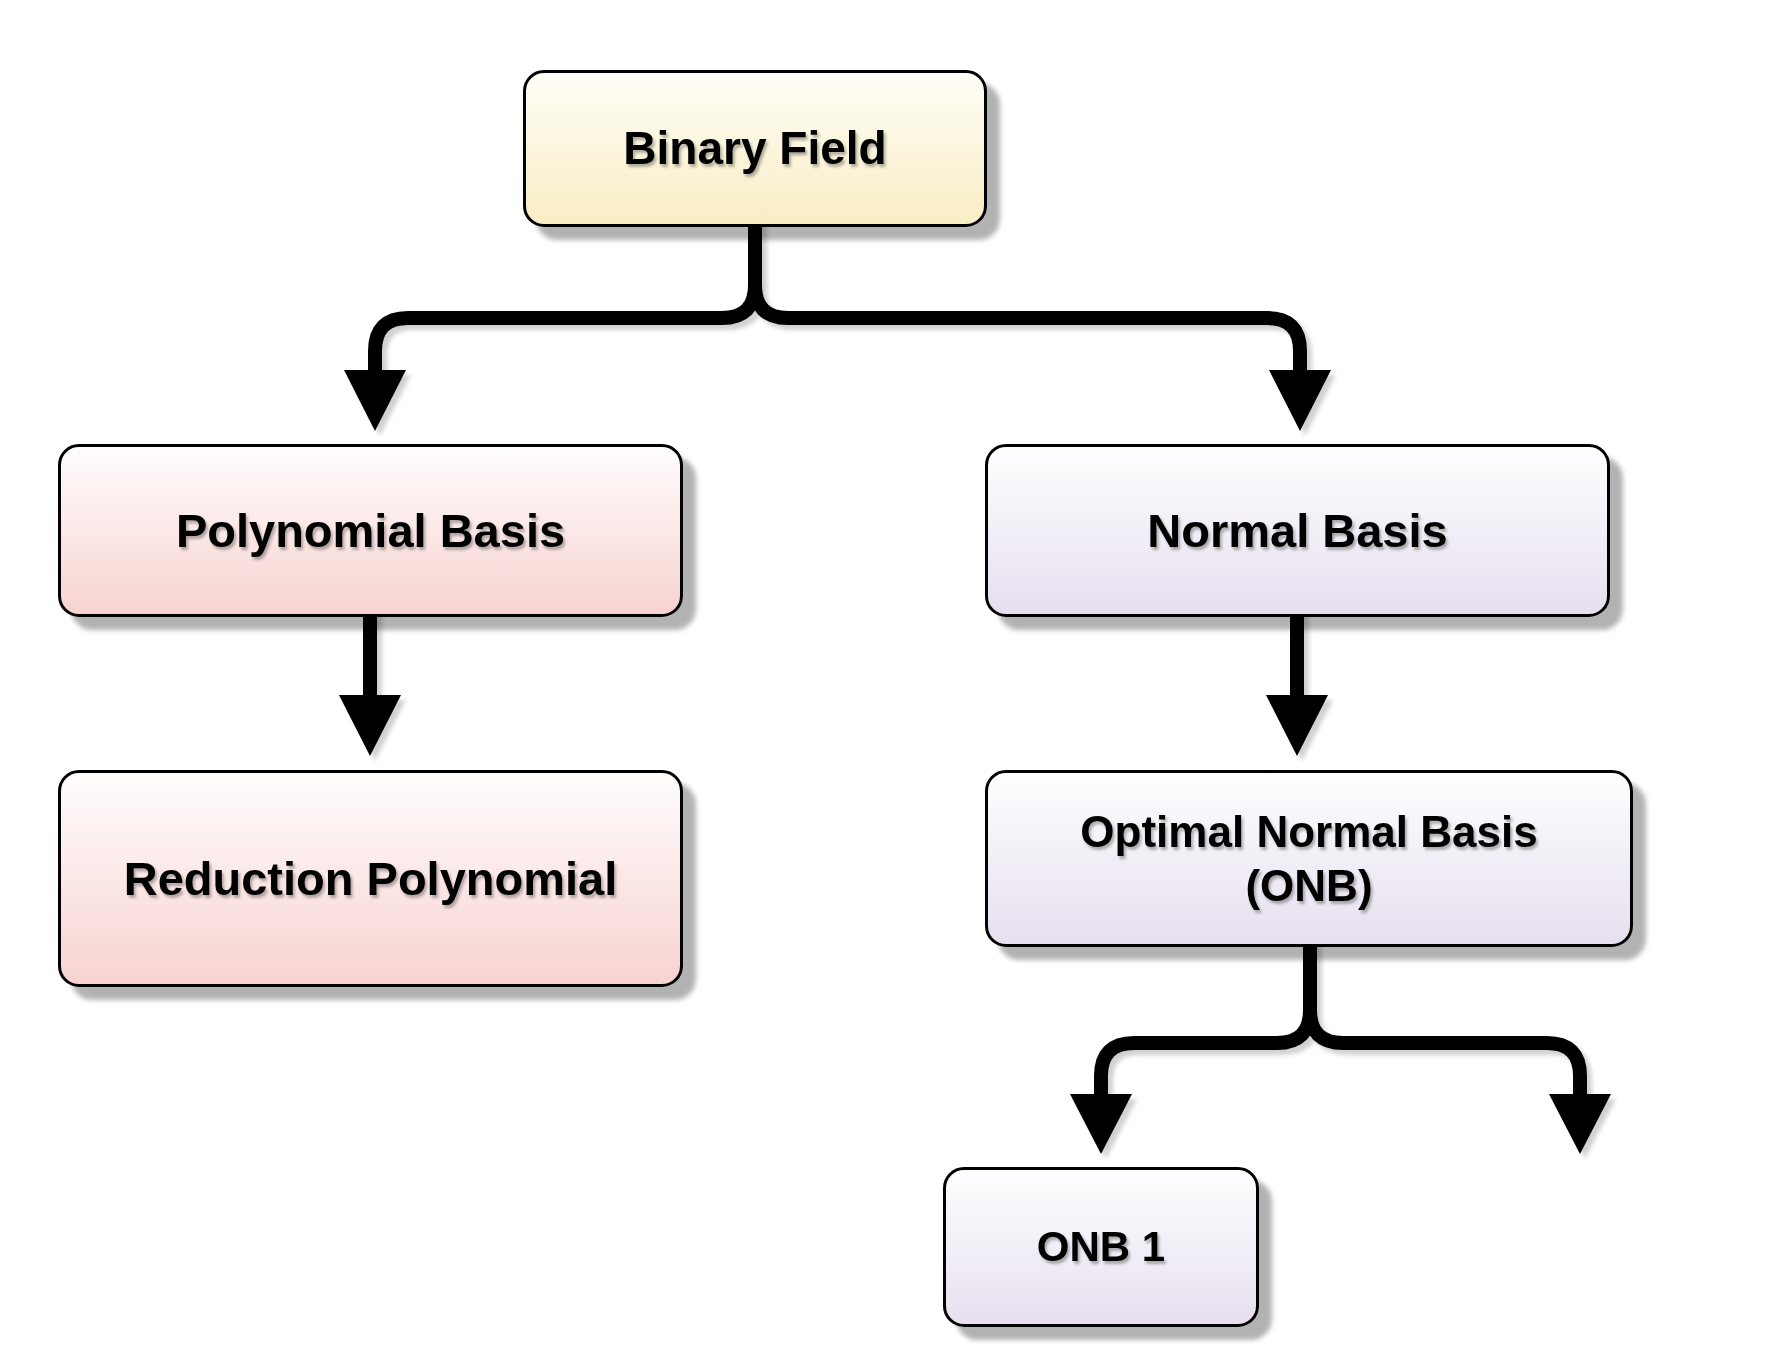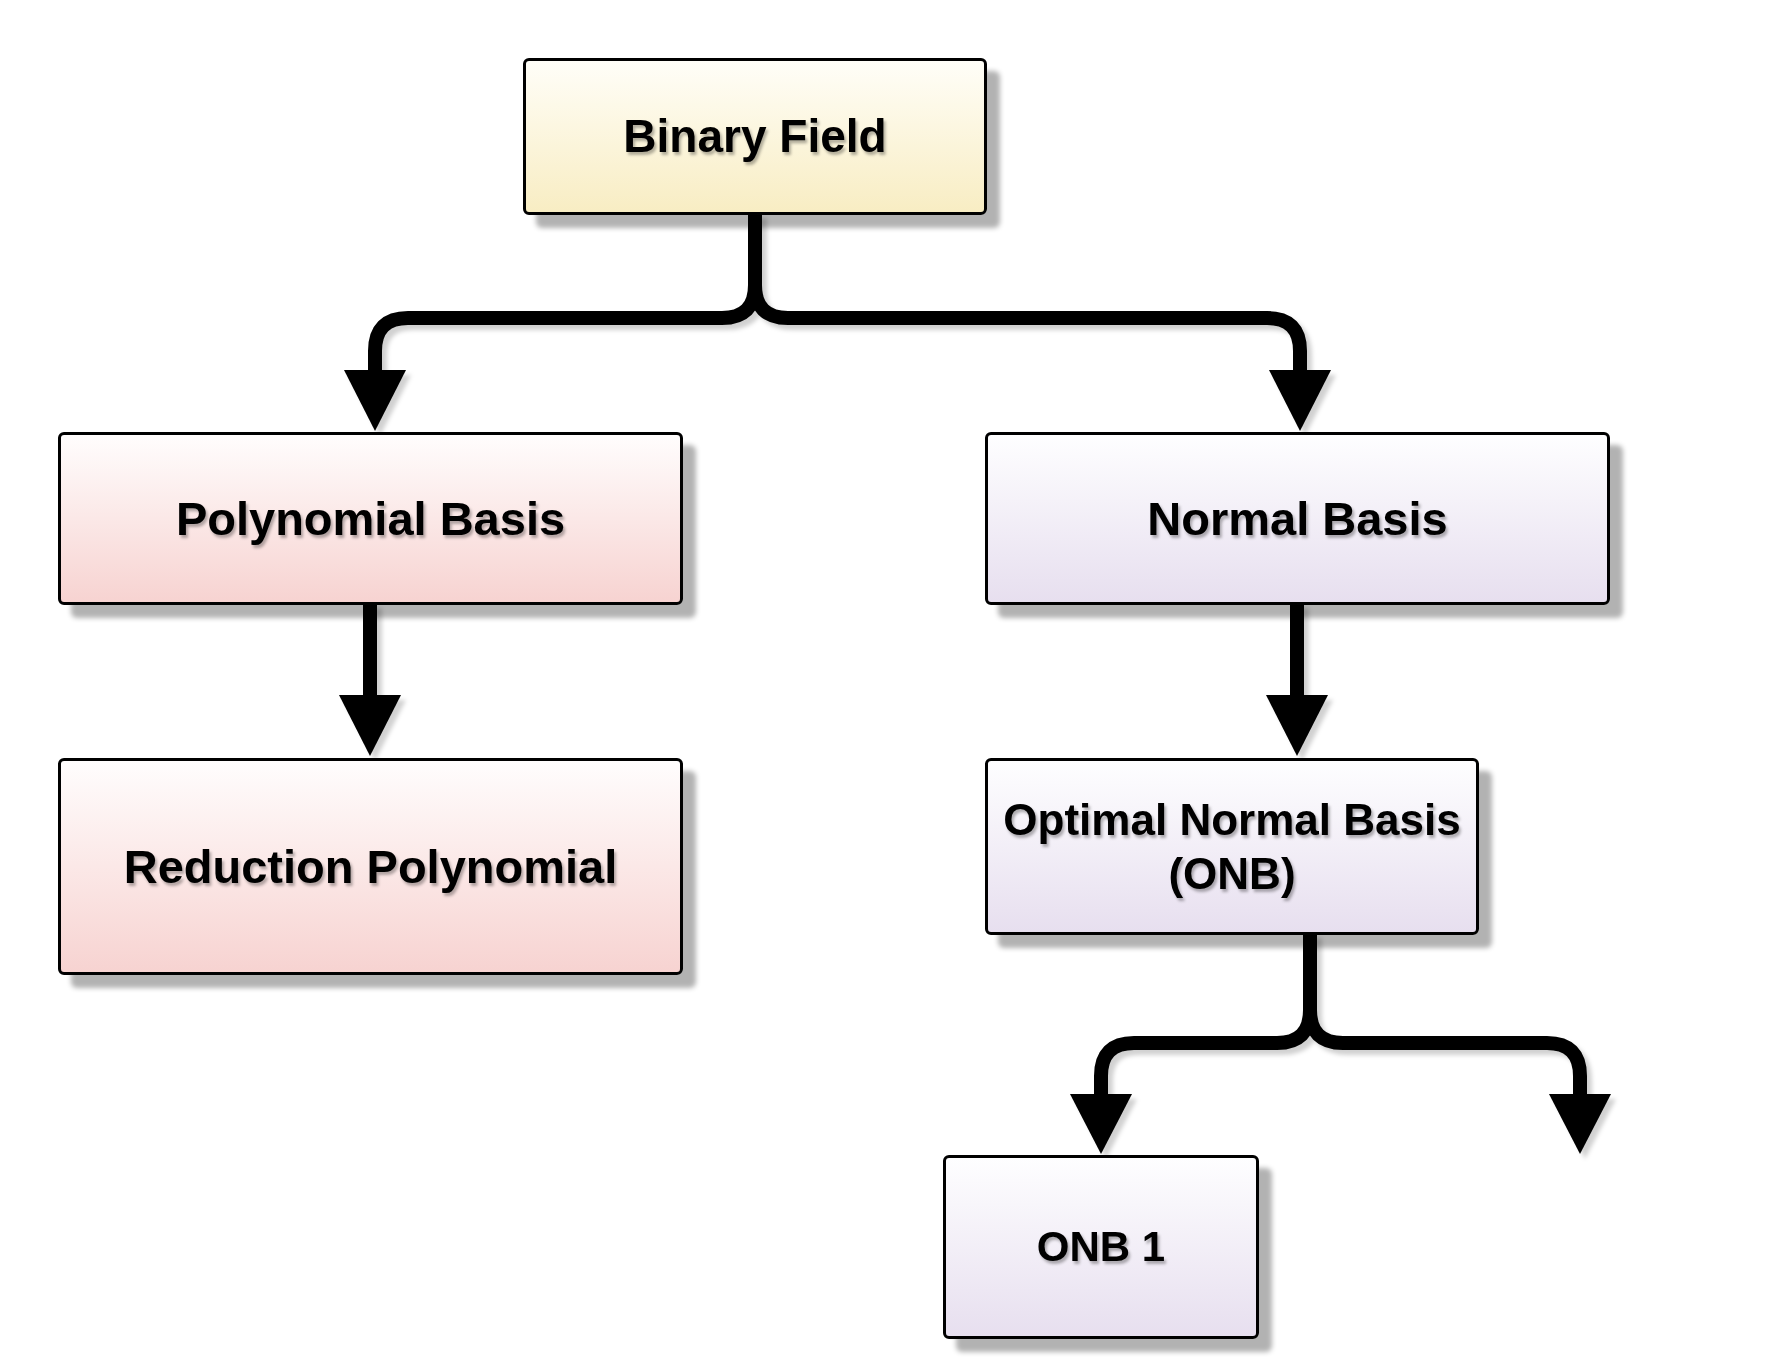--- a/index.html
+++ b/index.html
@@ -20,38 +20,39 @@
   .connectors path {
     fill: none;
     stroke: #000000;
     stroke-width: 14;
   }
   .connectors polygon { fill: #000000; }
   .node {
     position: absolute;
     box-sizing: border-box;
     border: 3.5px solid #000000;
-    border-radius: 6px;
+    border-radius: 21px;
     display: flex;
     flex-direction: column;
     align-items: center;
     justify-content: center;
     text-align: center;
     font-weight: bold;
     color: #000000;
     box-shadow: 13px 13px 5px rgba(0,0,0,0.30);
     text-shadow: 2px 3px 3px rgba(0,0,0,0.30);
     line-height: 1.22;
+    margin-top: 12px;
   }
   .node-binary      { left: 523px;  top: 58px;   width: 464px; height: 157px; font-size: 46px; }
   .node-poly        { left: 58px;   top: 432px;  width: 625px; height: 173px; font-size: 47px; }
   .node-normal      { left: 985px;  top: 432px;  width: 625px; height: 173px; font-size: 47px; }
   .node-reduction   { left: 58px;   top: 758px;  width: 625px; height: 217px; font-size: 47px; }
-  .node-onb         { left: 985px;  top: 758px;  width: 494px; height: 177px; font-size: 44px; }
-  .node-onb1        { left: 943px;  top: 1155px; width: 316px; height: 184px; font-size: 42px; }
+  .node-onb         { left: 985px;  top: 758px;  width: 648px; height: 177px; font-size: 44px; }
+  .node-onb1        { left: 943px;  top: 1155px; width: 316px; height: 160px; font-size: 42px; }
   .node-onb2        { left: 1422px; top: 1155px; width: 316px; height: 160px; font-size: 42px; }
 </style>
 </head>
 <body>
 
 <div class="canvas">
 
   <svg class="connectors" viewBox="0 0 1765 1371">
 
     <g>

